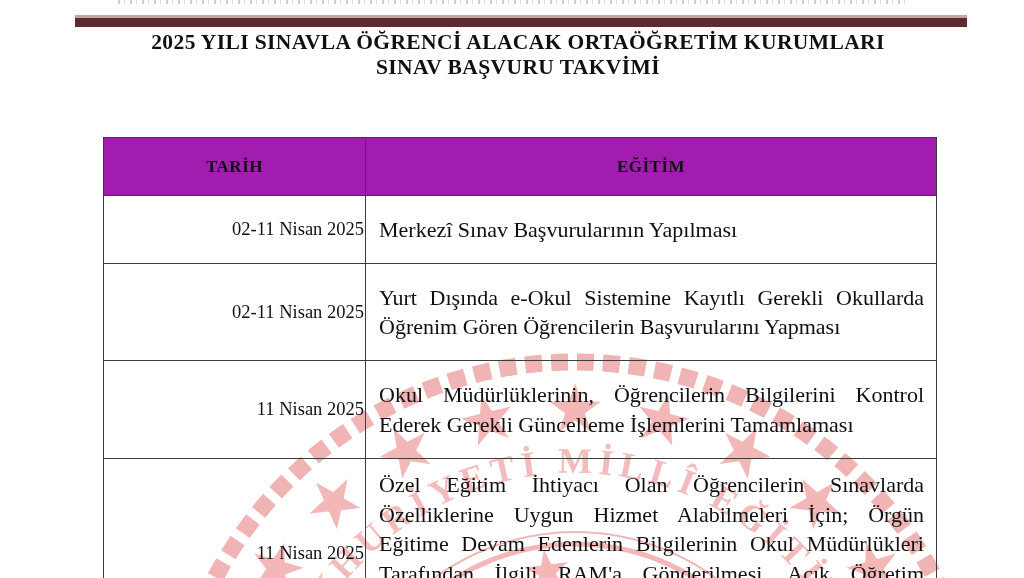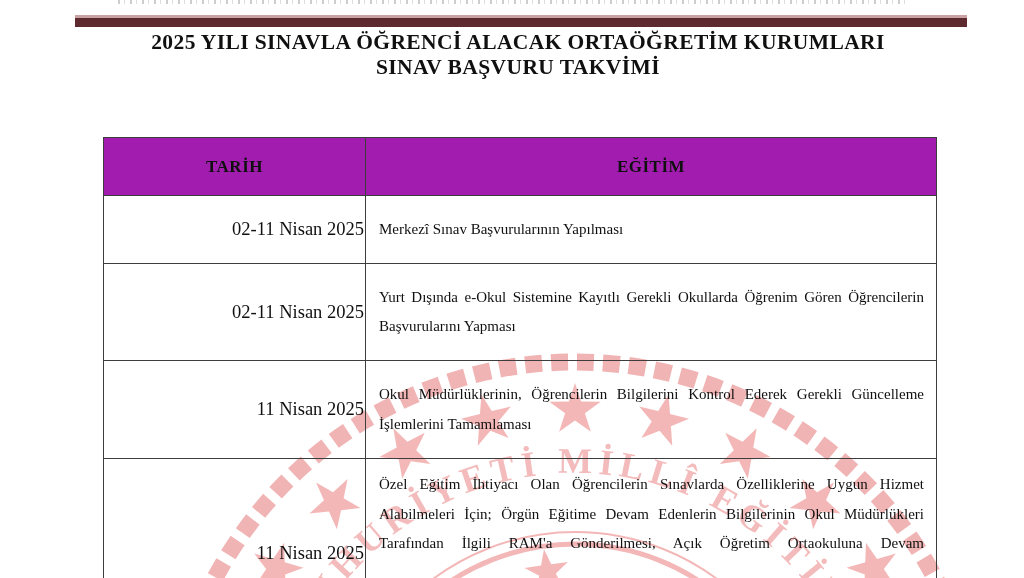--- a/index.html
+++ b/index.html
@@ -36,21 +36,21 @@
     border-collapse:collapse; z-index:2; table-layout:fixed;
   }
   .sched th, .sched td { border:1px solid #3d3d3d; vertical-align:middle; }
   .sched th {
     background:#a21caf; height:55px; font-size:17px; font-weight:bold;
     letter-spacing:.5px; text-align:center;
   }
   .sched col.c-date { width:262px; }
   td.date { text-align:right; font-size:18.5px; }
   td.act {
-    text-align:justify; font-size:15px; line-height:29.5px;
+    text-align:justify; font-size:22px; line-height:29.5px;
     padding:4px 12px 4px 13px;
   }
   tr.r1 { height:68px; }
   tr.r2 { height:97px; }
   tr.r3 { height:98px; }
   tr.r4 { height:190px; }
   tr.r4 td.act { vertical-align:top; padding-top:11px; text-align-last:justify; }
 </style>
 </head>
 <body>

